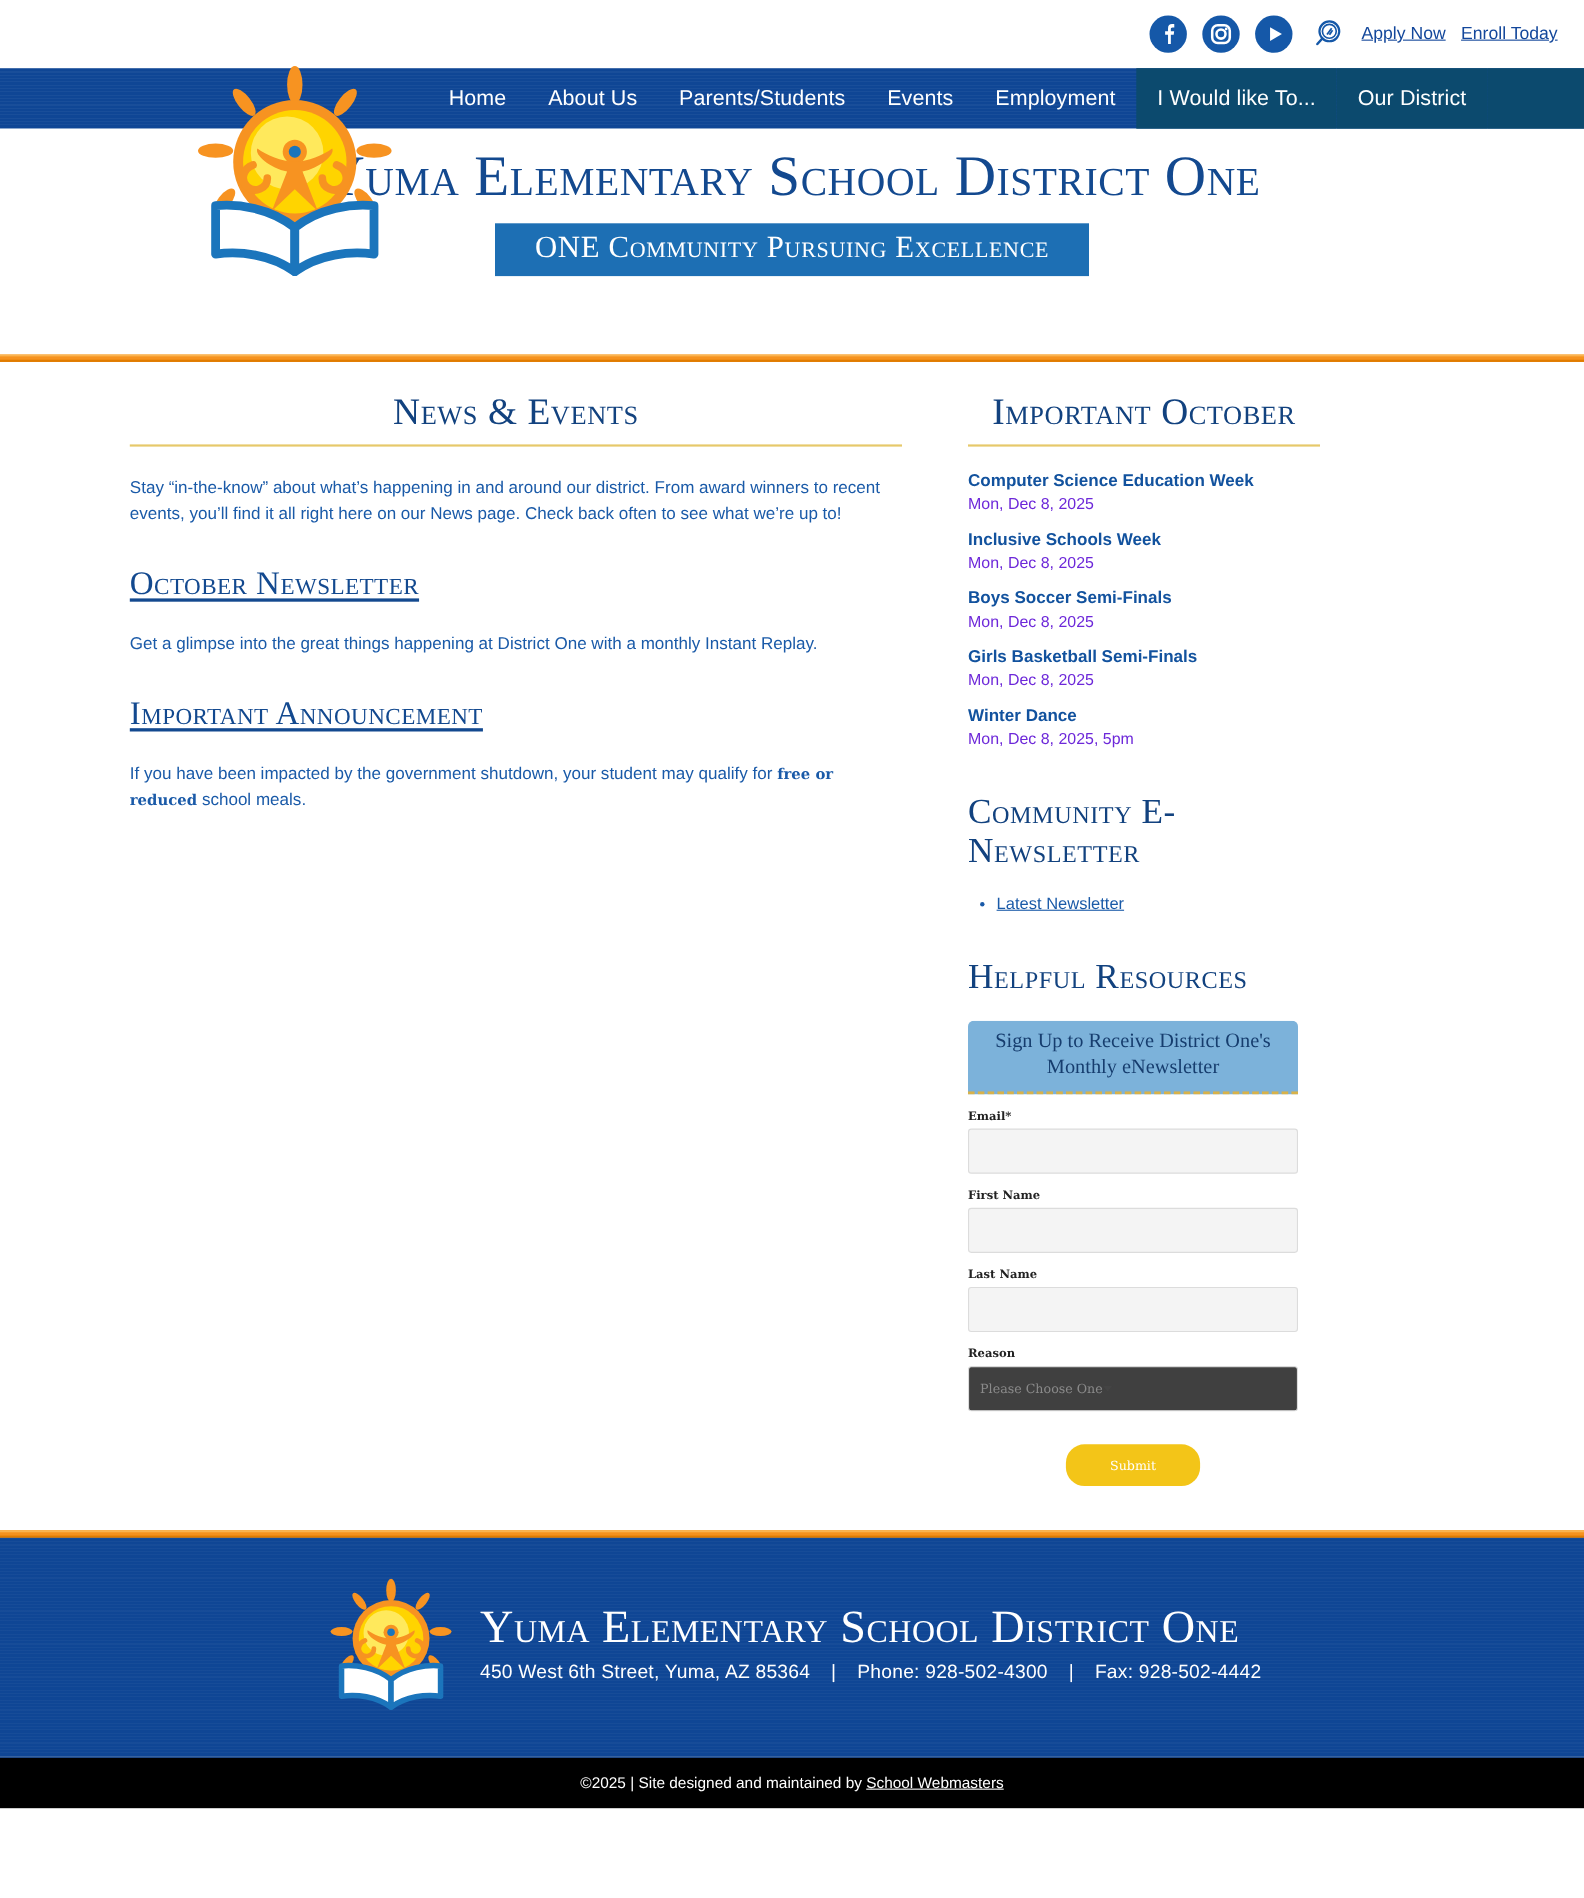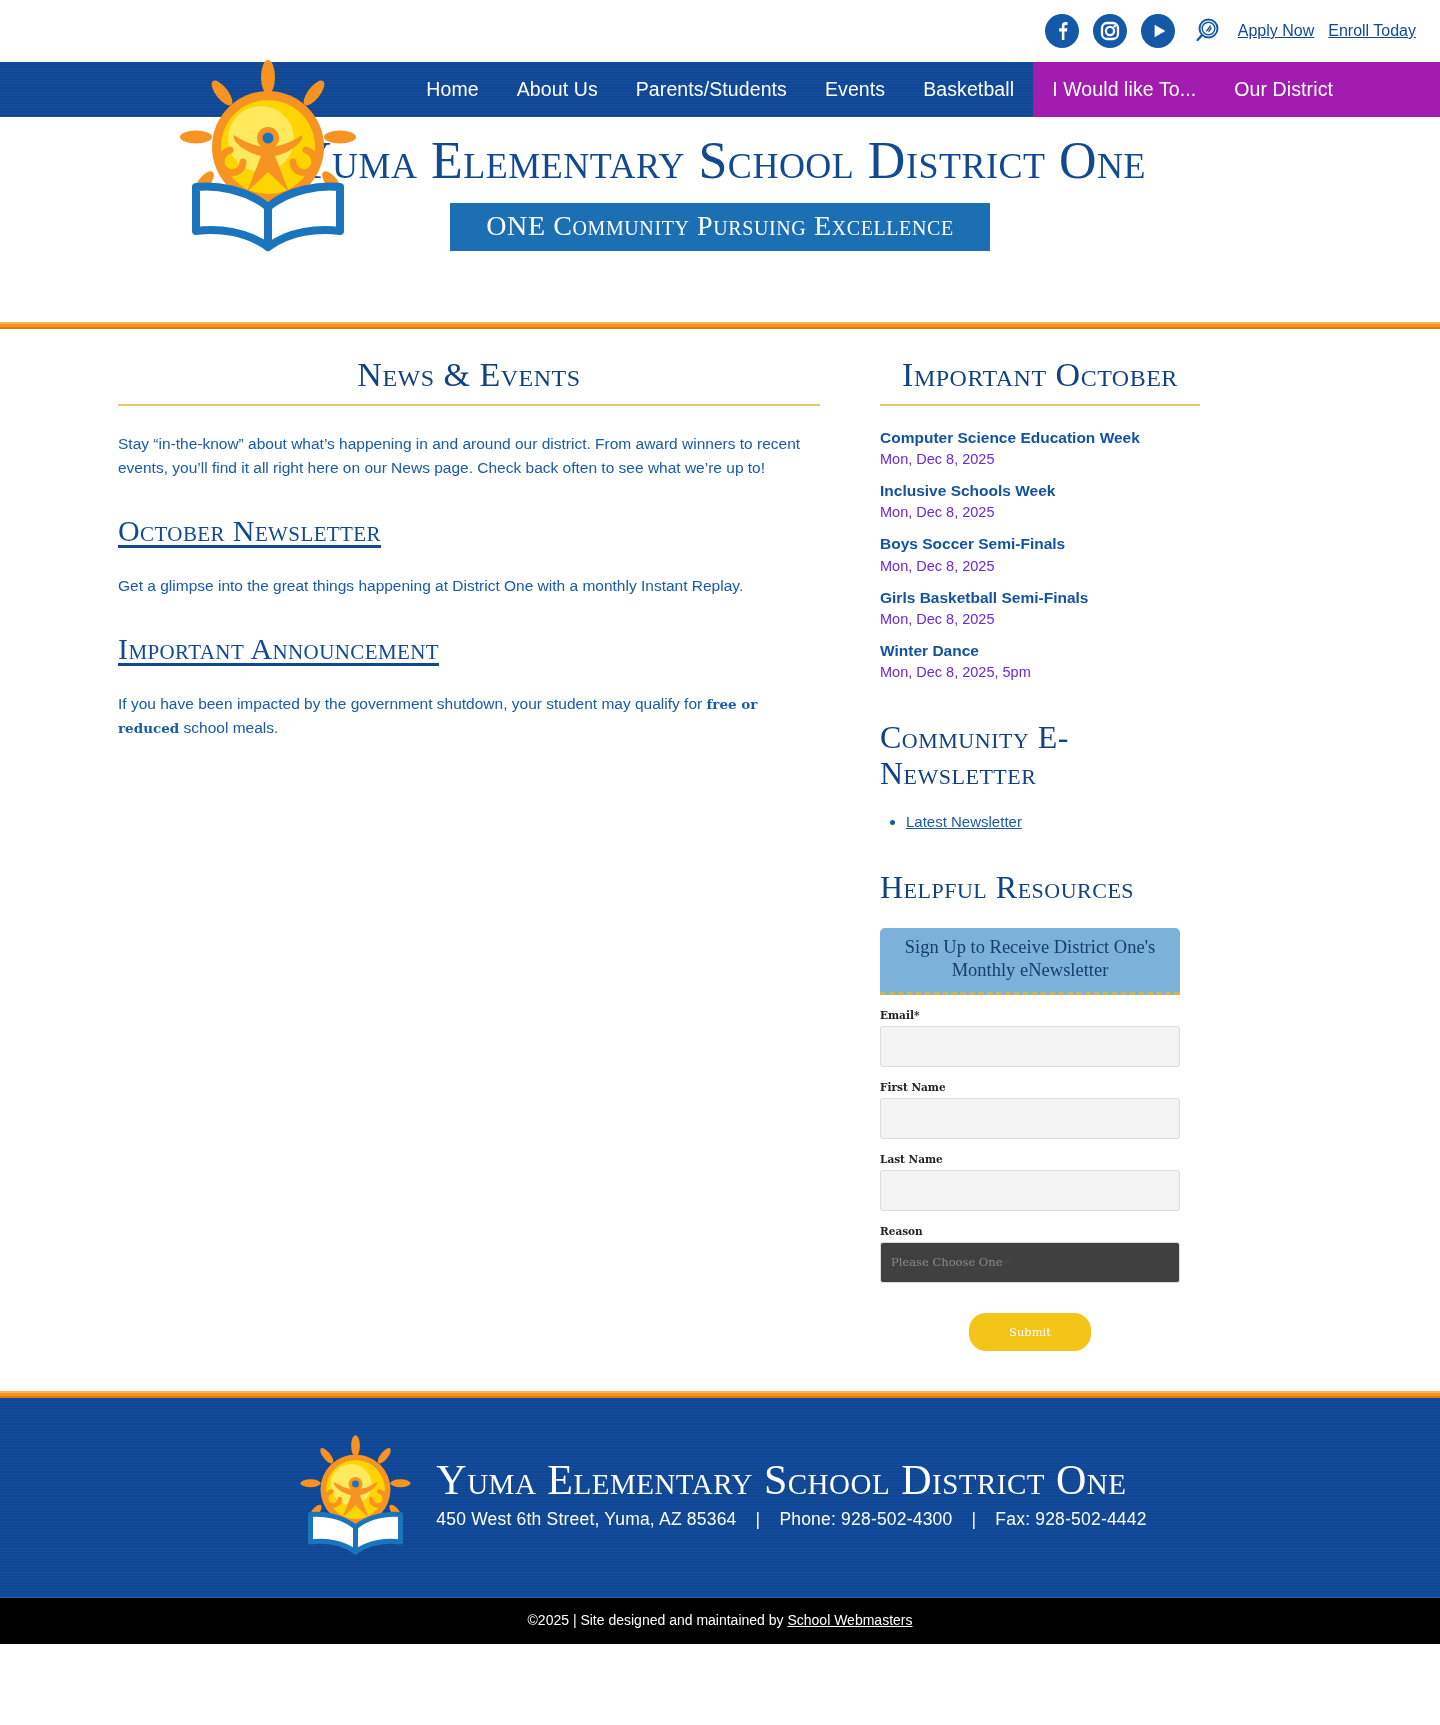--- a/index.html
+++ b/index.html
@@ -55,21 +55,21 @@
   .navitem {
     display: flex;
     align-items: center;
     padding: 0 19px;
     font-size: 19.5px;
     color: #ffffff;
     cursor: pointer;
     white-space: nowrap;
     letter-spacing: .1px;
   }
-  .navitem.green { background: #a21caf; }
+  .navitem.green { background: #0c4a6e; }
   .nav-right-pad { width: 88px; }
 
   
   .masthead {
     position: relative;
     background: #ffffff;
     padding: 8px 0 28px 0;
     min-height: 205px;
   }
   .logo-mark {
@@ -338,21 +338,21 @@
     <span class="toplink">Enroll Today</span>
   </div>
 </div>
 
 <div class="navwrap">
   <div class="nav">
     <div class="navitem">Home</div>
     <div class="navitem">About Us</div>
     <div class="navitem">Parents/Students</div>
     <div class="navitem">Events</div>
-    <div class="navitem">Basketball</div>
+    <div class="navitem">Employment</div>
     <div class="navitem green">I Would like To...</div>
     <div class="navitem green">Our District</div>
     <div class="navitem green nav-right-pad"></div>
   </div>
 </div>
 
 <div class="masthead">
 
   <svg class="logo-mark" viewBox="0 0 200 200">
     <g fill="#f79321">

